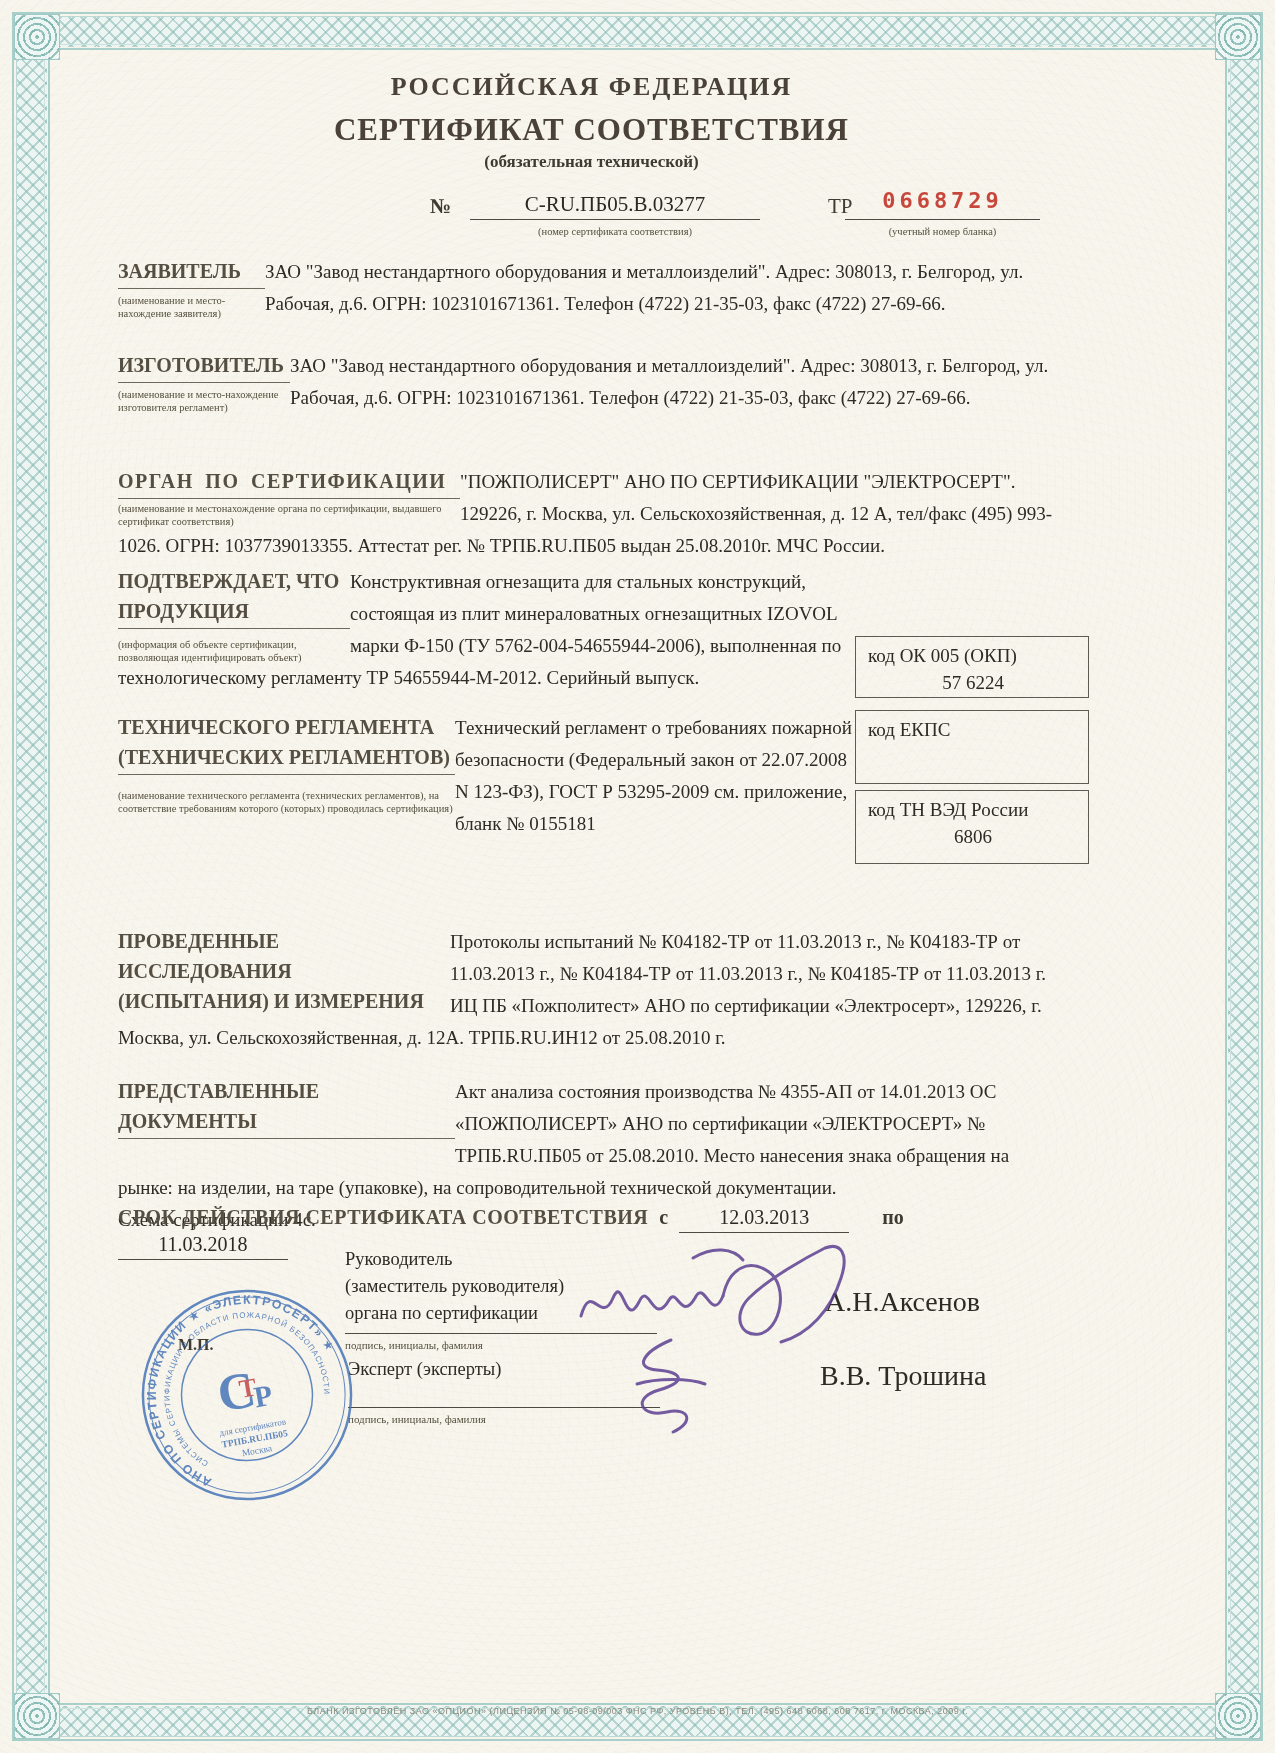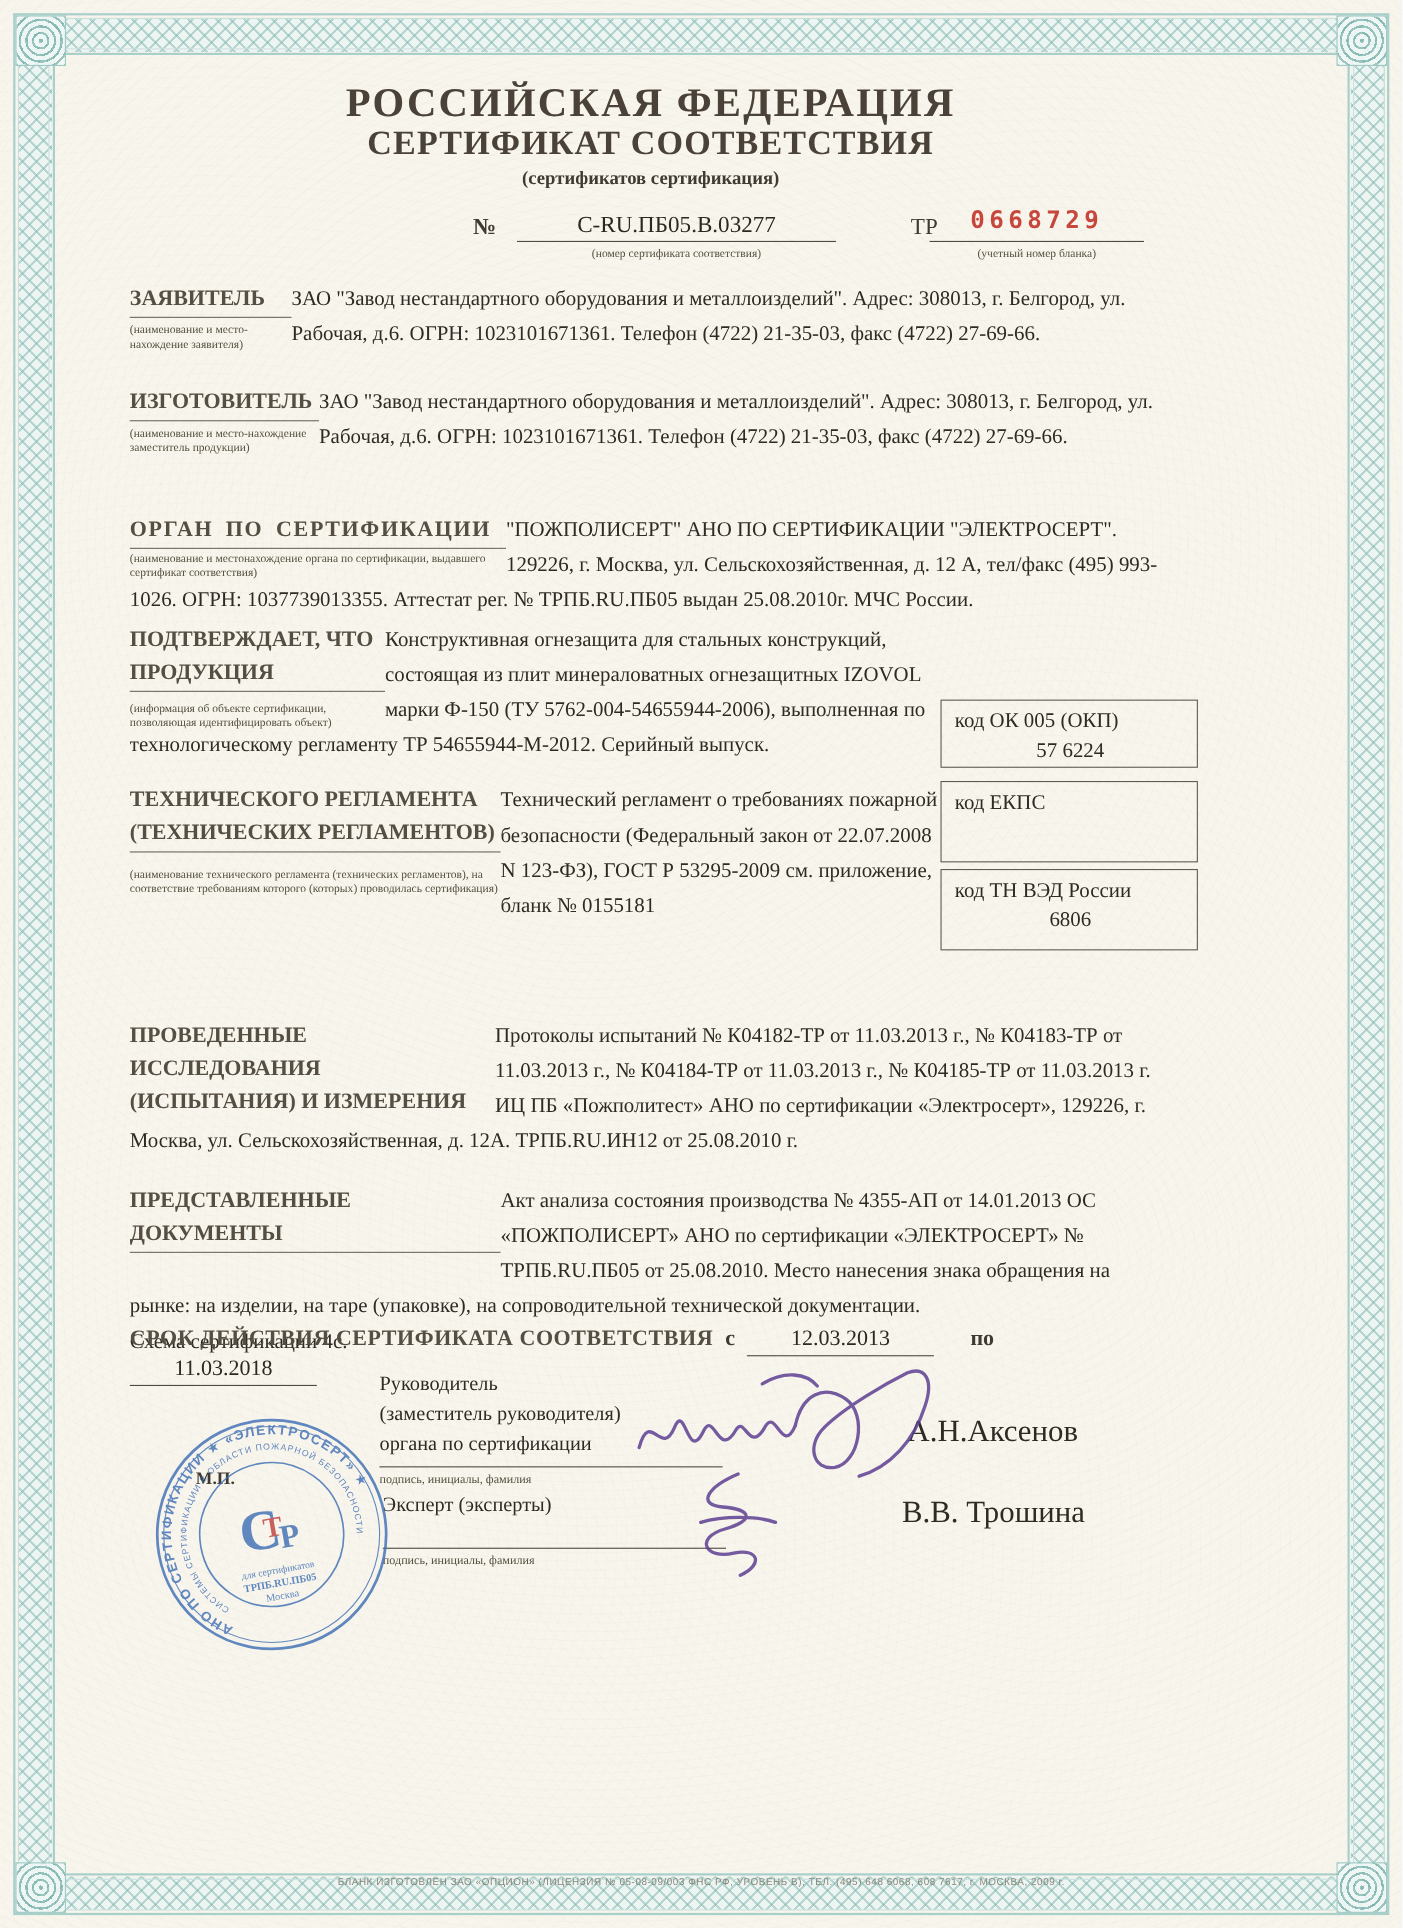--- a/index.html
+++ b/index.html
@@ -31,21 +31,21 @@
   .corner{position:absolute;width:44px;height:44px;
     background:repeating-radial-gradient(circle at 50% 50%, rgba(110,170,165,.65) 0 2px, rgba(240,248,246,.9) 2px 6px);
     border:1px solid #9ec9c4;}
   .corner.tl{left:14px;top:14px}.corner.tr{right:14px;top:14px}
   .corner.bl{left:14px;bottom:14px}.corner.br{right:14px;bottom:14px}
 
   .content{position:absolute;left:118px;top:0;width:947px;height:100%;}
 
   
   .t-center{position:absolute;left:0;width:947px;text-align:center;}
-  .country{top:72px;font-size:37px;font-weight:700;letter-spacing:2px;color:#4a4238;}
+  .country{top:72px;font-size:26px;font-weight:700;letter-spacing:2px;color:#4a4238;}
   .cert-title{top:112px;font-size:31px;font-weight:700;letter-spacing:1px;color:#4a4238;}
   .subtitle{top:152px;font-size:17px;font-weight:700;color:#3f3a32;}
 
   
   .numrow{position:absolute;top:192px;left:0;width:947px;height:70px;font-size:21px;}
   .numrow .nosign{position:absolute;left:312px;top:2px;font-weight:700;color:#3f3a32;}
   .numrow .numval{position:absolute;left:352px;top:0;width:290px;text-align:center;border-bottom:1.5px solid #4e4a42;padding-bottom:2px;color:#2c2822;}
   .numrow .cap1{position:absolute;left:322px;top:33px;width:350px;}
   .numrow .trword{position:absolute;left:710px;top:2px;font-weight:400;color:#3f3a32;}
   .numrow .blank{position:absolute;left:727px;top:-4px;width:195px;text-align:center;border-bottom:1.5px solid #4e4a42;padding-bottom:6px;
@@ -120,21 +120,21 @@
   <div class="frame-inner"></div>
   <div class="corner tl"></div>
   <div class="corner tr"></div>
   <div class="corner bl"></div>
   <div class="corner br"></div>
 
   <div class="content">
 
     <div class="t-center country">РОССИЙСКАЯ ФЕДЕРАЦИЯ</div>
     <div class="t-center cert-title">СЕРТИФИКАТ СООТВЕТСТВИЯ</div>
-    <div class="t-center subtitle">(сертификатов сертификация)</div>
+    <div class="t-center subtitle">(обязательная технической)</div>
 
     <div class="numrow">
       <span class="nosign">№</span>
       <span class="numval">С-RU.ПБ05.В.03277</span>
       <div class="cap1 smallcap">(номер сертификата соответствия)</div>
       <span class="trword">ТР</span>
       <span class="blank">0668729</span>
       <div class="cap2 smallcap">(учетный номер бланка)</div>
     </div>
 
@@ -143,21 +143,21 @@
         <div class="b rule">ЗАЯВИТЕЛЬ</div>
         <div class="cap">(наименование и место-нахождение  заявителя)</div>
       </div>
       <p class="val">ЗАО "Завод нестандартного оборудования и металлоизделий". Адрес: 308013, г. Белгород, ул. Рабочая, д.6. ОГРН: 1023101671361. Телефон (4722) 21-35-03, факс (4722) 27-69-66.</p>
       <div class="clear"></div>
     </div>
 
     <div class="sec sec-manufacturer">
       <div class="lbl">
         <div class="b rule">ИЗГОТОВИТЕЛЬ</div>
-        <div class="cap">(наименование и место-нахождение заместитель продукции)</div>
+        <div class="cap">(наименование и место-нахождение изготовителя регламент)</div>
       </div>
       <p class="val">ЗАО "Завод нестандартного оборудования и металлоизделий". Адрес: 308013, г. Белгород, ул. Рабочая, д.6. ОГРН: 1023101671361. Телефон (4722) 21-35-03, факс (4722) 27-69-66.</p>
       <div class="clear"></div>
     </div>
 
     <div class="sec sec-organ">
       <div class="lbl">
         <div class="b rule">ОРГАН  ПО  СЕРТИФИКАЦИИ</div>
         <div class="cap abs">(наименование и местонахождение органа по сертификации, выдавшего сертификат соответствия)</div>
       </div>

